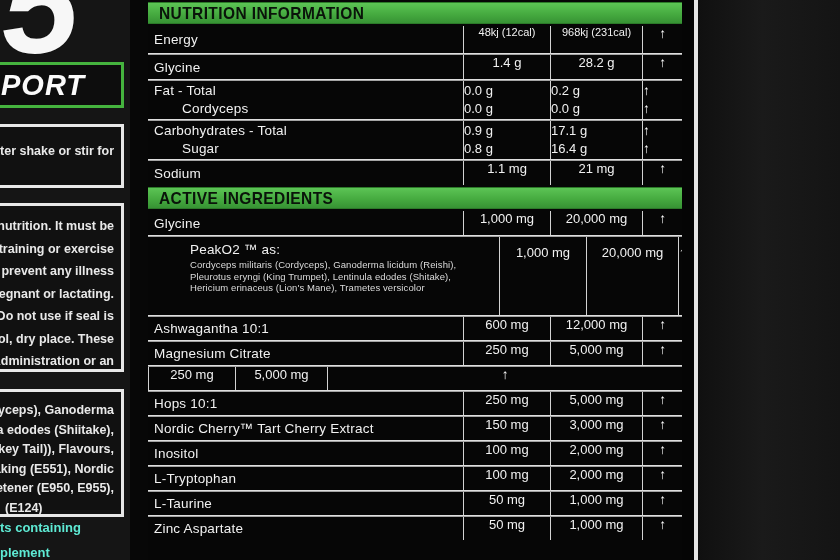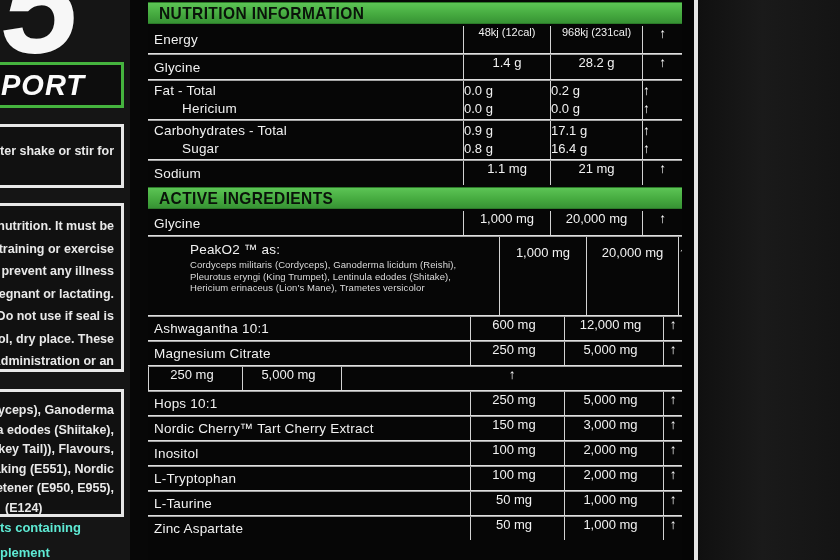--- a/index.html
+++ b/index.html
@@ -76,21 +76,21 @@
     align-self:stretch; display:flex; align-items:flex-start; justify-content:center;
     border-left:1.3px solid rgba(255,255,255,.82); font-size:13px;
   }
   .row .v1 { flex:0 0 87px; }
   .row .v2 { flex:0 0 92px; }
   .row .arr { flex:1 1 auto; }
   .arrow { font-weight:bold; font-size:13.5px; color:#fff; }
   .sep { height:1.6px; border-top:1.4px solid #dedede; border-bottom:1.4px solid #a3a3a3; }
   .h27 { min-height:27px; }
   .h24 { min-height:24px; }
-  .h23 { min-height:23px;gap:7px; }
+  .h23 { min-height:23px; }
   .small-vals .v1, .small-vals .v2 { font-size:11px; }
   .multi { min-height:38px; }
   .multi .name, .multi .v1, .multi .v2, .multi .arr {
     flex-direction:column; justify-content:center;
   }
   .multi .name { display:flex; align-items:flex-start; }
   .multi span { display:block; line-height:18px; }
   .indent { padding-left:28px; }
   .peak-row { min-height:78px; align-items:stretch;margin-left:36px; }
   .peak-row .name { padding-top:5px; }
@@ -180,21 +180,21 @@
         </div>
       <div class="arr">
           <span class="arrow">↑</span>
         </div>
     </div>
     <div class="sep"></div>
 
     <div class="row multi">
       <div class="name">
         <span>Fat - Total</span>
-        <span class="indent">Hericium</span>
+        <span class="indent">Cordyceps</span>
       </div>
       <div class="v1">
         <span>0.0 g</span>
         <span>0.0 g</span>
       </div>
       <div class="v2">
         <span>0.2 g</span>
         <span>0.0 g</span>
       </div>
       <div class="arr">

